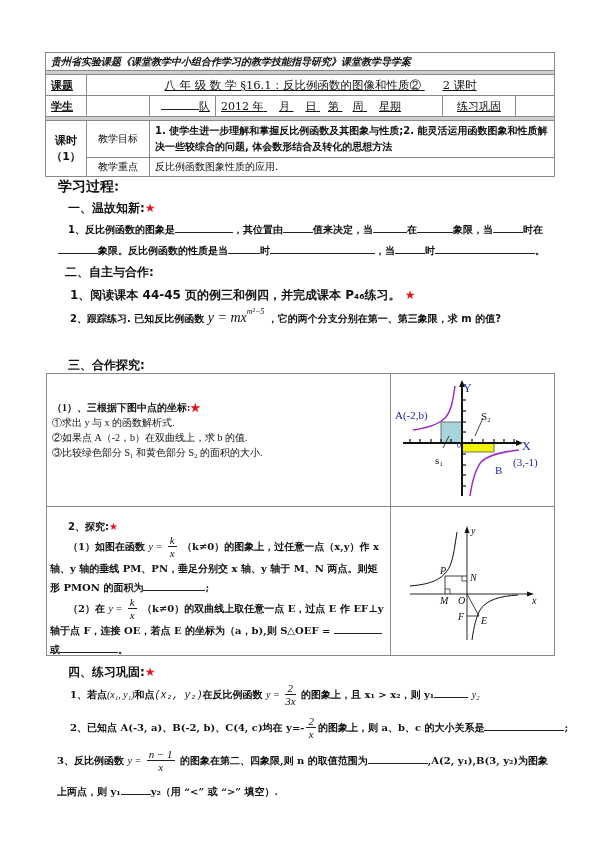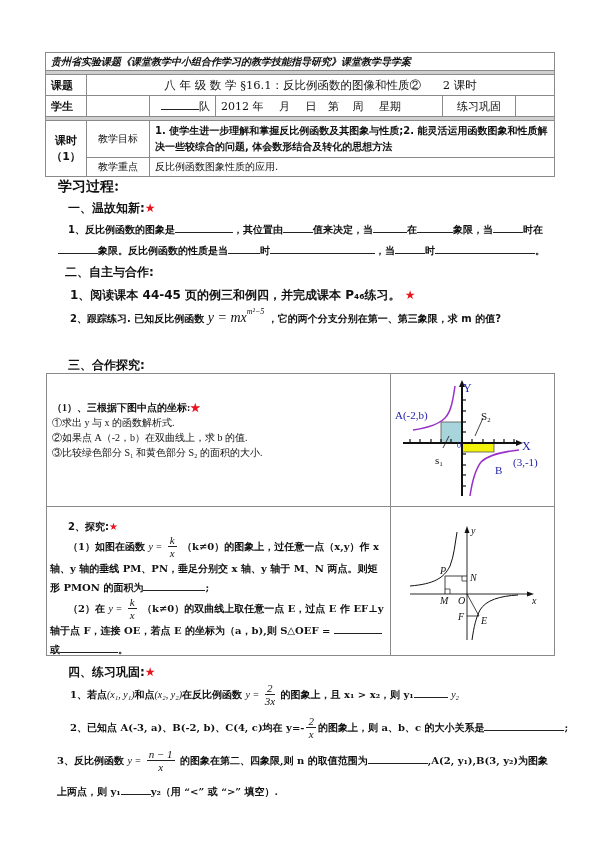--- a/index.html
+++ b/index.html
@@ -9,21 +9,21 @@
   .b { font-weight:bold; }
   .red { color:#e8141e; }
   .math { font-family:"Liberation Serif","DejaVu Serif", serif; font-style:italic; }
   .blank { display:inline-block; border-bottom:1px solid #222; height:10px; vertical-align:baseline; }
 
   
   table.hdr { position:absolute; left:45px; top:52px; width:431px; border-collapse:collapse; font-size:11px; }
   table.hdr td { border:1px solid #8a8a8a; padding:0 5px; }
   .title-row td { height:17px; font-family:"DejaVu Serif", serif; font-style:italic; font-weight:bold; font-size:10px; }
   .gap-row td { height:3px; padding:0; background:#cfcfcf; }
-  .row2 td { height:20px; }
+  .row2 td { height:20px;text-decoration:underline; }
   .row3 td { height:18px; }
 
   .frac { display:inline-block; vertical-align:middle; text-align:center; line-height:1; margin:0 2px; }
   .frac .n { display:block; border-bottom:1px solid #222; padding:0 2px; font-size:11px; }
   .frac .d { display:block; font-size:11px; padding-top:1px; }
   .box { position:absolute; border:1px solid #8a8a8a; }
 </style>
 </head>
 <body>
 
@@ -200,21 +200,21 @@
     <text x="58" y="98">F</text>
     <text x="81" y="102">E</text>
   </g>
 </svg>
 
 <div class="abs b" style="left:68px;top:664px;font-size:12px;">
   <span>四、练习巩固:</span><span class="red">★</span>
 </div>
 
 <div class="abs b" style="left:70px;top:683px;font-size:10px;font-family:'DejaVu Serif',serif;white-space:nowrap;">
-  <span>1、若点</span><span class="math" style="font-weight:normal;">(x₁, y₁)</span><span>和点</span><span class="math" style="font-weight:normal;">(x₂, y₂)</span><span>在反比例函数</span>
+  <span>1、若点</span><span class="math" style="font-weight:normal;">(x₁, y₁)</span><span>和点</span><span class="math" style="font-weight:normal;font-family:Liberation Mono, monospace;">(x₂, y₂)</span><span>在反比例函数</span>
   <span class="math" style="font-weight:normal;">y =</span>
   <span class="frac math" style="font-weight:normal;"><span class="n">2</span><span class="d">3x</span></span>
   <span>的图象上，且 x₁ &gt; x₂，则 y₁</span><span class="blank" style="width:34px;"></span>
   <span class="math" style="font-weight:normal;">y₂</span>
 </div>
 
 <div class="abs b" style="left:70px;top:716px;font-size:10px;font-family:'DejaVu Serif',serif;white-space:nowrap;">
   <span>2、已知点 A(-3, a)、B(-2, b)、C(4, c)均在 y=-</span><span class="frac math" style="font-weight:normal;"><span class="n">2</span><span class="d">x</span></span><span>的图象上，则 a、b、c 的大小关系是</span><span class="blank" style="width:80px;"></span><span>;</span>
 </div>
 

